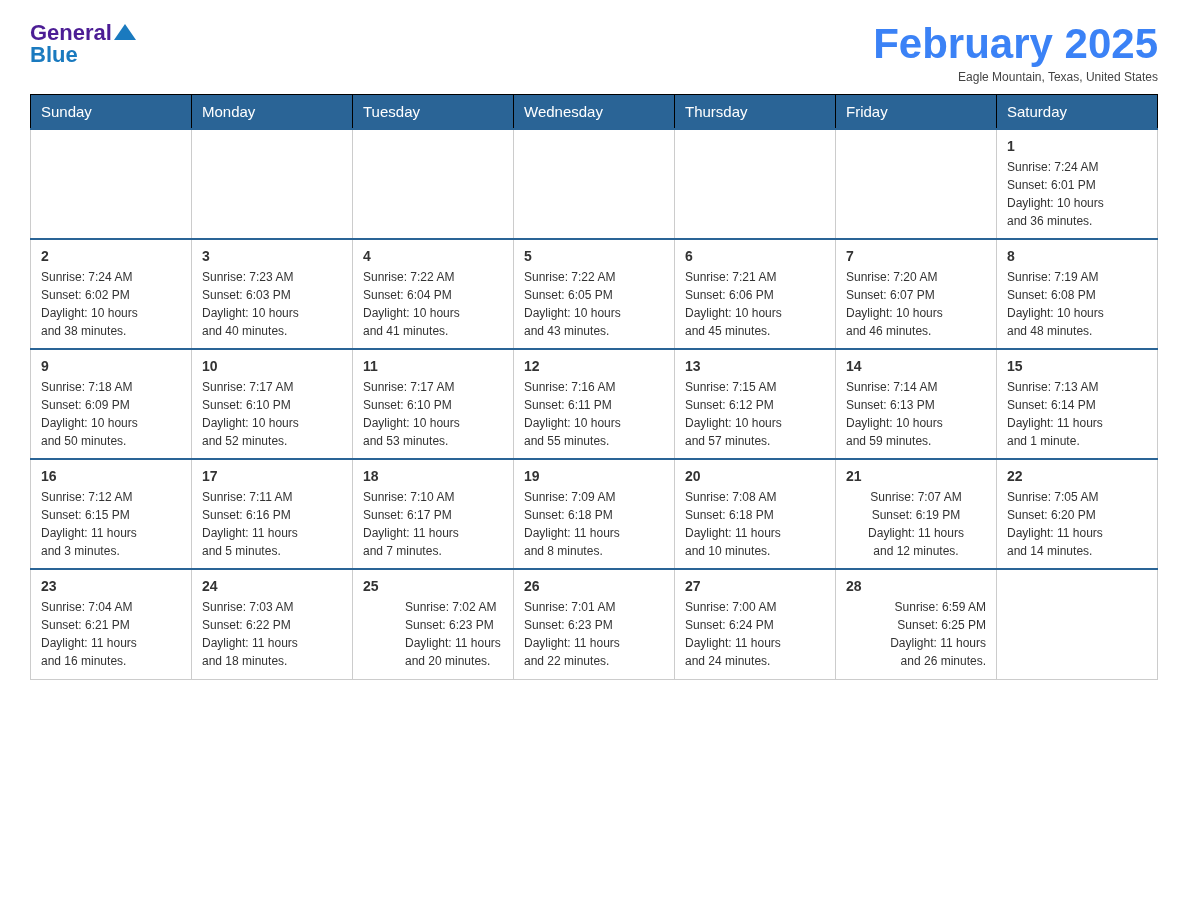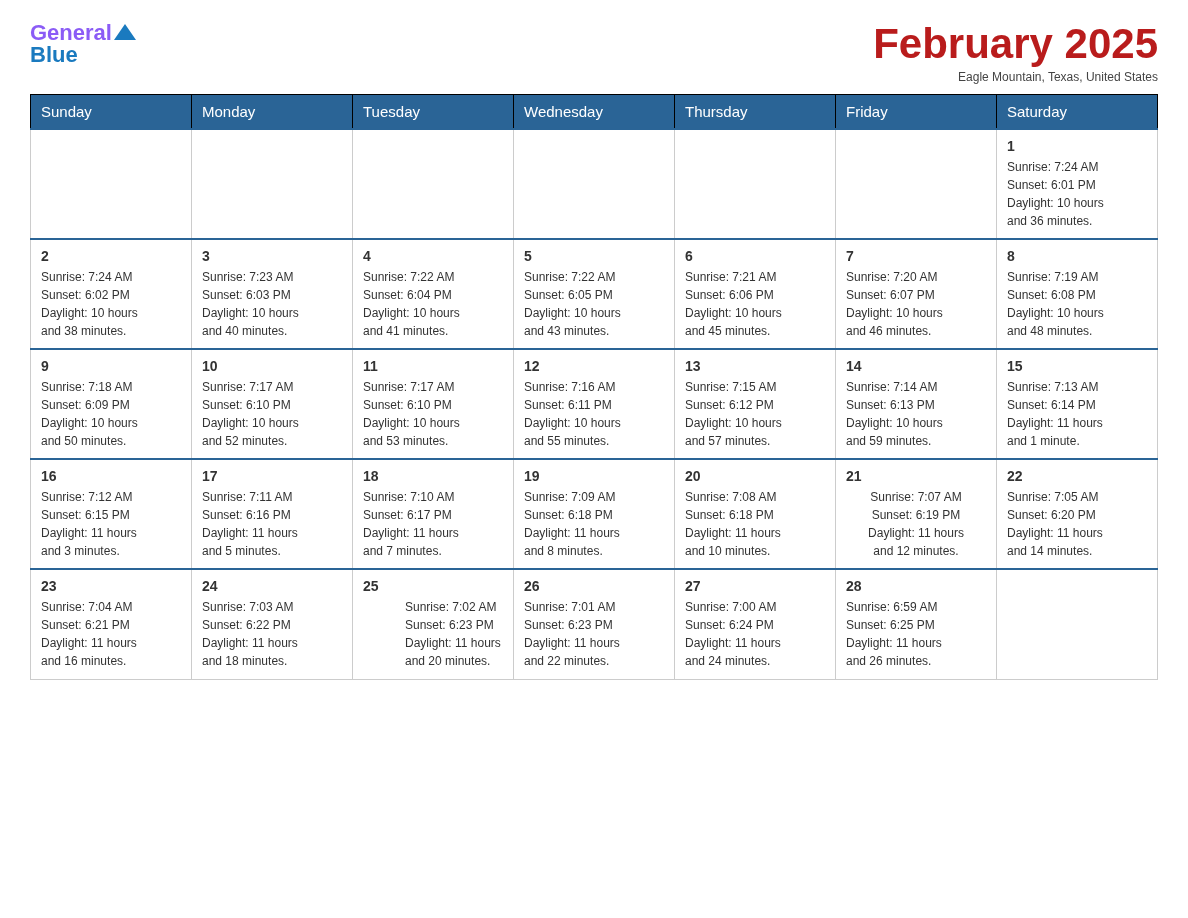--- a/index.html
+++ b/index.html
@@ -17,34 +17,34 @@
       margin-bottom: 10px;
     }
     .logo {
       display: flex;
       align-items: center;
       gap: 4px;
     }
     .logo-text-general {
       font-size: 22px;
       font-weight: bold;
-      color: #8b5cf6;
+      color: #4c1d95;
     }
     .logo-text-blue {
       font-size: 22px;
       font-weight: bold;
       color: #1a7abf;
     }
     .title-block {
       text-align: right;
     }
     .month-title {
       font-size: 42px;
       font-weight: bold;
-      color: #b91c1c;
+      color: #3b82f6;
     }
     .location-title {
       font-size: 12px;
       color: #444;
       margin-top: 2px;
     }
     .calendar {
       width: 100%;
       border-collapse: collapse;
       margin-top: 8px;
@@ -313,21 +313,21 @@
         </td>
         <td>
           <span class="day-number">27</span>
           <div class="day-info" style="white-space: pre-line;">Sunrise: 7:00 AM
 Sunset: 6:24 PM
 Daylight: 11 hours
 and 24 minutes.</div>
         </td>
         <td>
           <span class="day-number">28</span>
-          <div class="day-info" style="white-space: pre-line;">Sunrise: 6:59 AM
+          <div class="day-info" style="white-space: pre-line; text-align: right;">Sunrise: 6:59 AM
 Sunset: 6:25 PM
 Daylight: 11 hours
 and 26 minutes.</div>
         </td>
         <td></td>
       </tr>
     </tbody>
 </table>
 
 </body></html>

